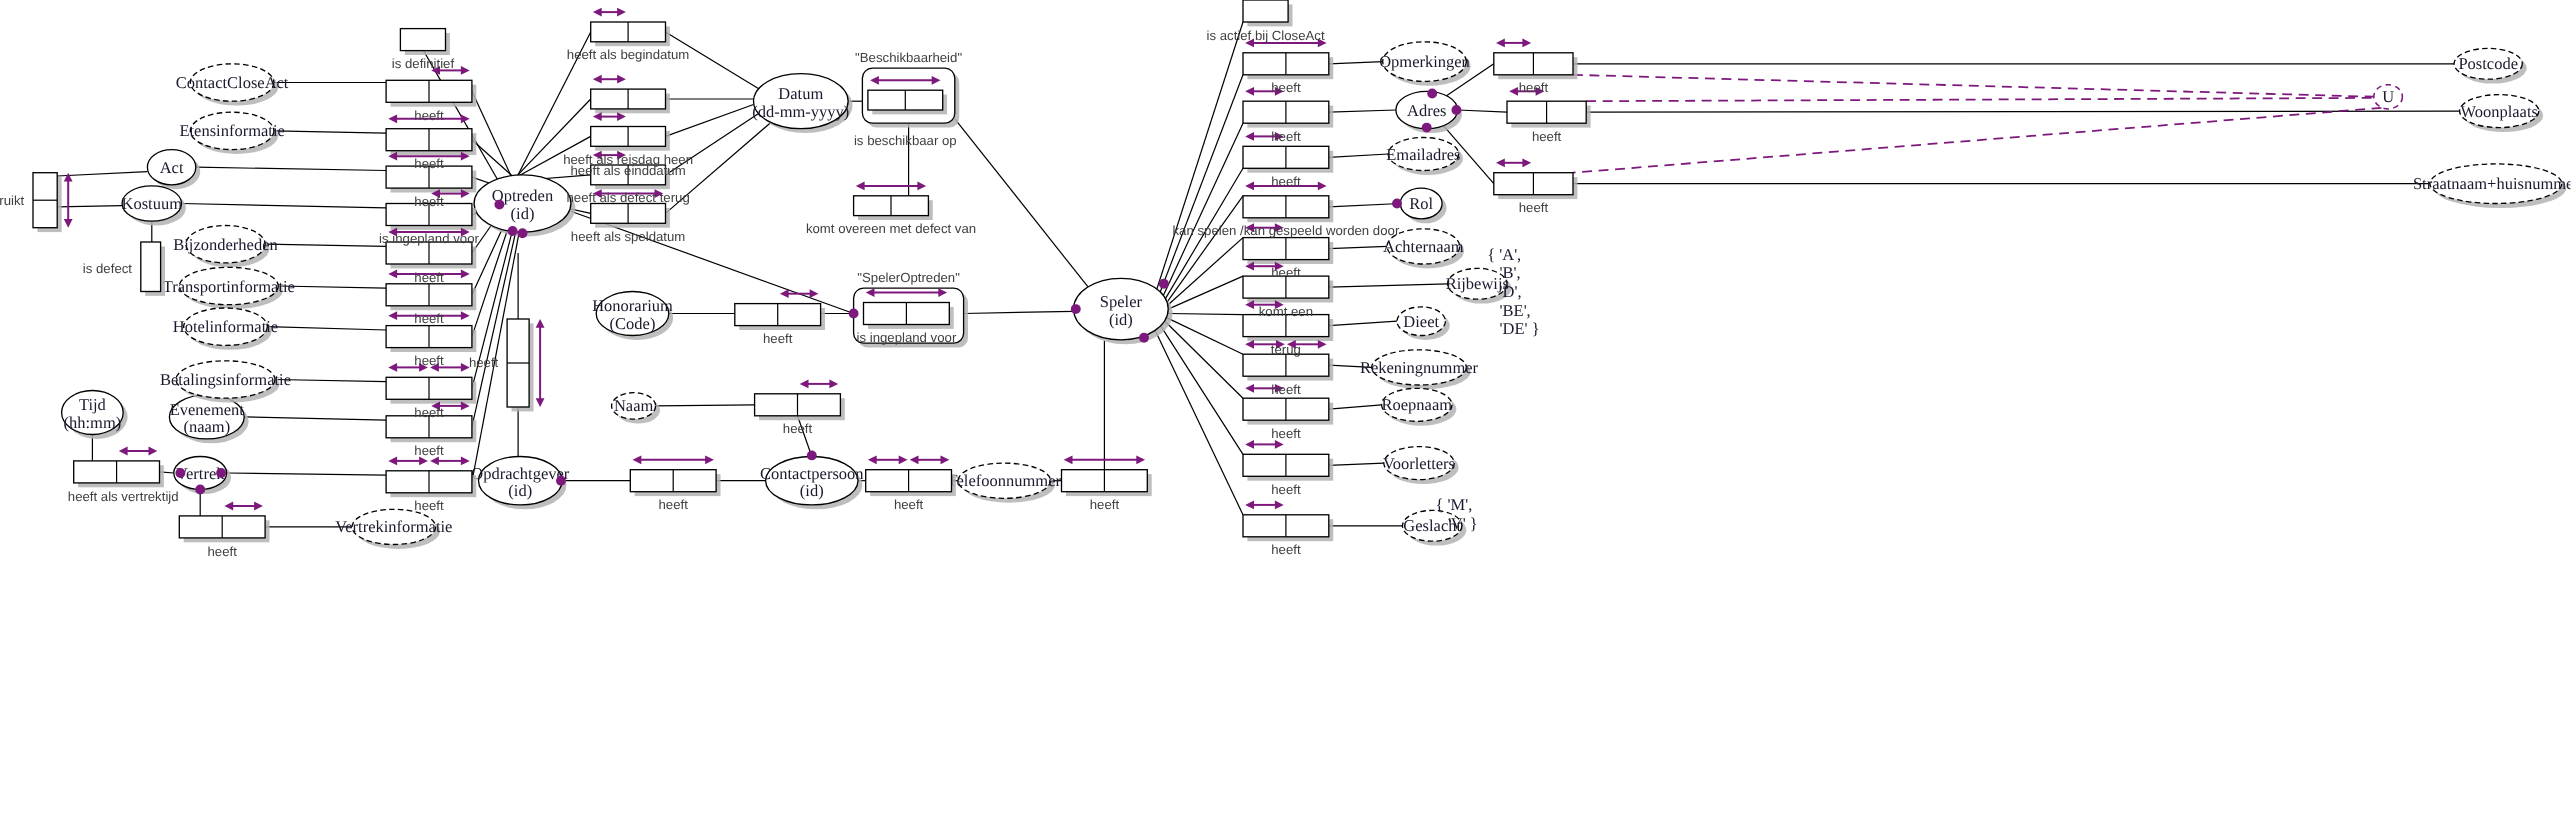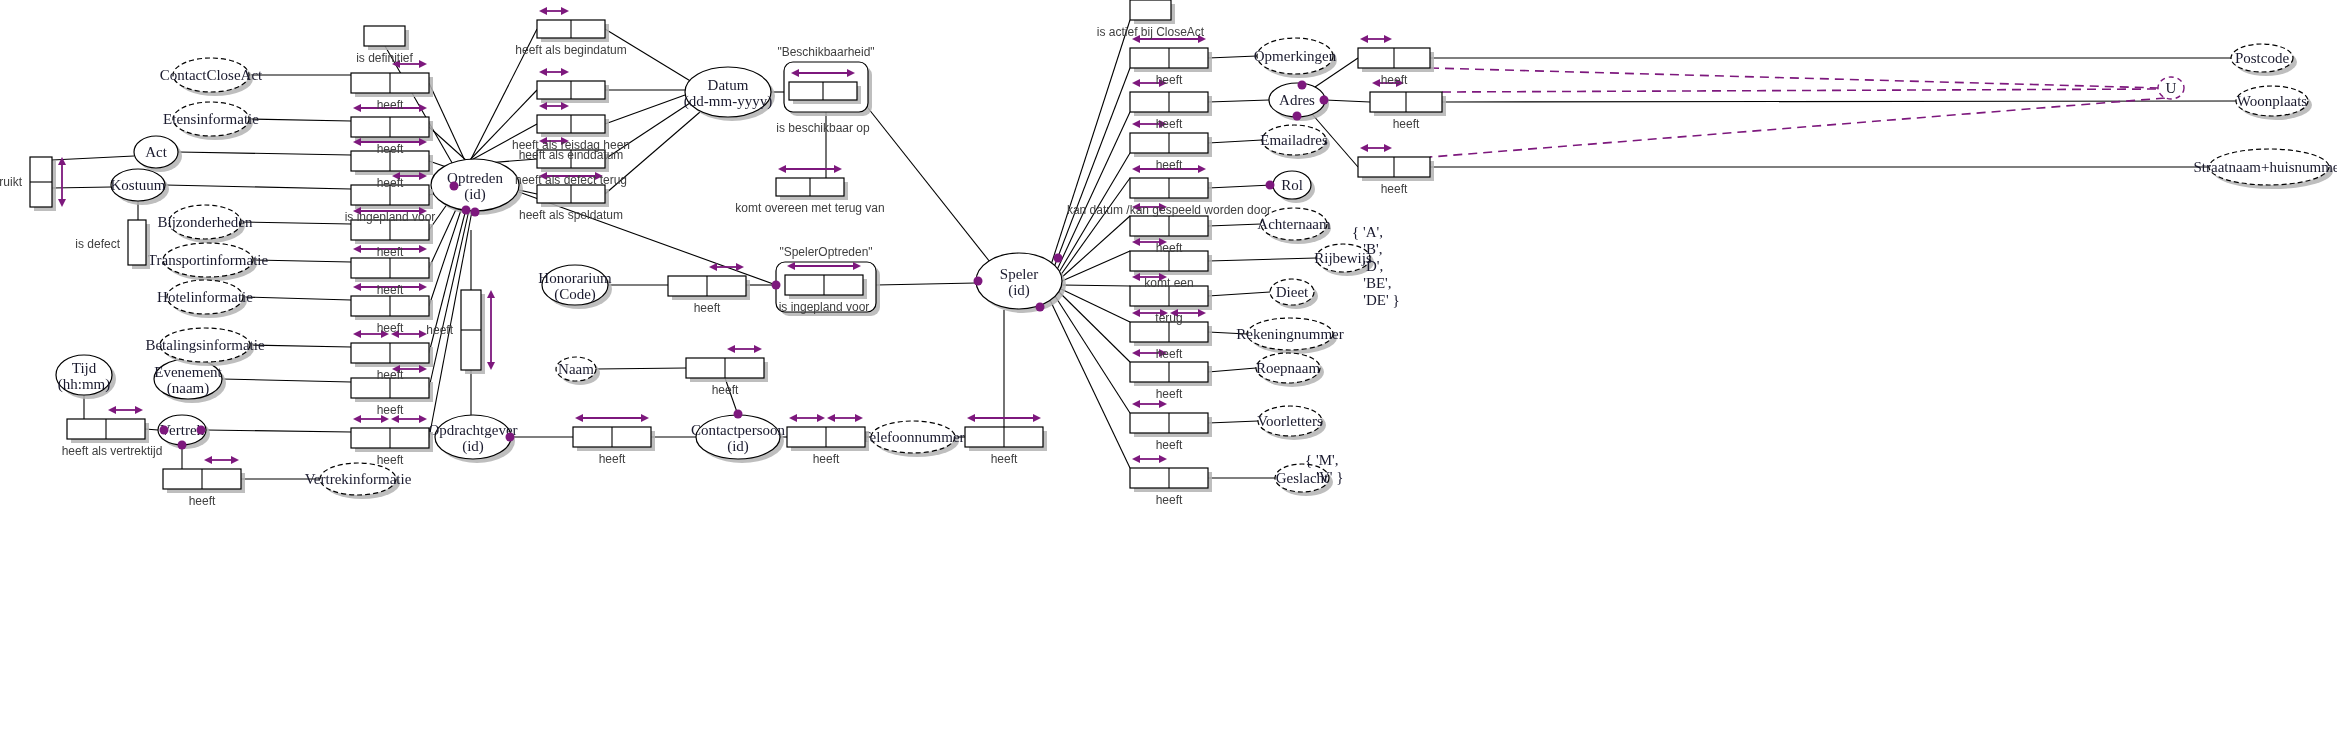--- a/index.html
+++ b/index.html
@@ -626,33 +626,33 @@
       <div class="lbl" style="left: 390px; top: 410px; transform: translate(-50%, -50%);">heeft</div>
       <div class="lbl" style="left: 390px; top: 460px; transform: translate(-50%, -50%);">heeft</div>
       <div class="lbl" style="left: 106px; top: 451px; transform: translate(-50%, -50%); padding-left: 12px;">heeft als vertrektijd</div>
       <div class="lbl" style="left: 202px; top: 501px; transform: translate(-50%, -50%);">heeft</div>
       <div class="lbl" style="left: 571px; top: 50px; transform: translate(-50%, -50%);">heeft als begindatum</div>
       <div class="lbl" style="left: 571px; top: 111px; transform: translate(-50%, -50%); margin-top: 44px;">heeft als einddatum</div>
       <div class="lbl" style="left: 571px; top: 145px; transform: translate(-50%, -50%);">heeft als reisdag heen</div>
       <div class="lbl" style="left: 571px; top: 180px; transform: translate(-50%, -50%);">heeft als defect terug</div>
       <div class="lbl" style="left: 571px; top: 215px; transform: translate(-50%, -50%);">heeft als speldatum</div>
       <div class="lbl" style="left: 823px; top: 112px; transform: translate(-50%, -50%); margin-top: 16px;">is beschikbaar op</div>
-      <div class="lbl" style="left: 810px; top: 208px; transform: translate(-50%, -50%);">komt overeen met terug van</div>
+      <div class="lbl" style="left: 810px; top: 208px; transform: translate(-50%, -50%);">komt overeen met defect van</div>
       <div class="lbl" style="left: 707px; top: 308px; transform: translate(-50%, -50%);">heeft</div>
       <div class="lbl" style="left: 824px; top: 307px; transform: translate(-50%, -50%);">is ingepland voor</div>
       <div class="lbl" style="left: 725px; top: 390px; transform: translate(-50%, -50%);">heeft</div>
       <div class="lbl" style="left: 612px; top: 459px; transform: translate(-50%, -50%);">heeft</div>
       <div class="lbl" style="left: 826px; top: 459px; transform: translate(-50%, -50%);">heeft</div>
       <div class="lbl" style="left: 1004px; top: 459px; transform: translate(-50%, -50%);">heeft</div>
       <div class="lbl" style="left: 453px; top: 330px; transform: translate(-100%, -50%);">heeft</div>
       <div class="lbl" style="left: 1150.5px; top: 32px; transform: translate(-50%, -50%);">is actief bij CloseAct</div>
       <div class="lbl" style="left: 1169px; top: 80px; transform: translate(-50%, -50%);">heeft</div>
       <div class="lbl" style="left: 1169px; top: 124px; transform: translate(-50%, -50%);">heeft</div>
       <div class="lbl" style="left: 1169px; top: 165px; transform: translate(-50%, -50%);">heeft</div>
-      <div class="lbl" style="left: 1169px; top: 210px; transform: translate(-50%, -50%);">kan datum  /kan gespeeld worden door</div>
+      <div class="lbl" style="left: 1169px; top: 210px; transform: translate(-50%, -50%);">kan spelen  /kan gespeeld worden door</div>
       <div class="lbl" style="left: 1169px; top: 248px; transform: translate(-50%, -50%);">heeft</div>
       <div class="lbl" style="left: 1169px; top: 283px; transform: translate(-50%, -50%);">komt een</div>
       <div class="lbl" style="left: 1169px; top: 318px; transform: translate(-50%, -50%);">terug</div>
       <div class="lbl" style="left: 1169px; top: 354px; transform: translate(-50%, -50%);">heeft</div>
       <div class="lbl" style="left: 1169px; top: 394px; transform: translate(-50%, -50%);">heeft</div>
       <div class="lbl" style="left: 1169px; top: 445px; transform: translate(-50%, -50%);">heeft</div>
       <div class="lbl" style="left: 1169px; top: 500px; transform: translate(-50%, -50%);">heeft</div>
       <div class="lbl" style="left: 1394px; top: 80px; transform: translate(-50%, -50%);">heeft</div>
       <div class="lbl" style="left: 1406px; top: 124px; transform: translate(-50%, -50%);">heeft</div>
       <div class="lbl" style="left: 1394px; top: 189px; transform: translate(-50%, -50%);">heeft</div>

